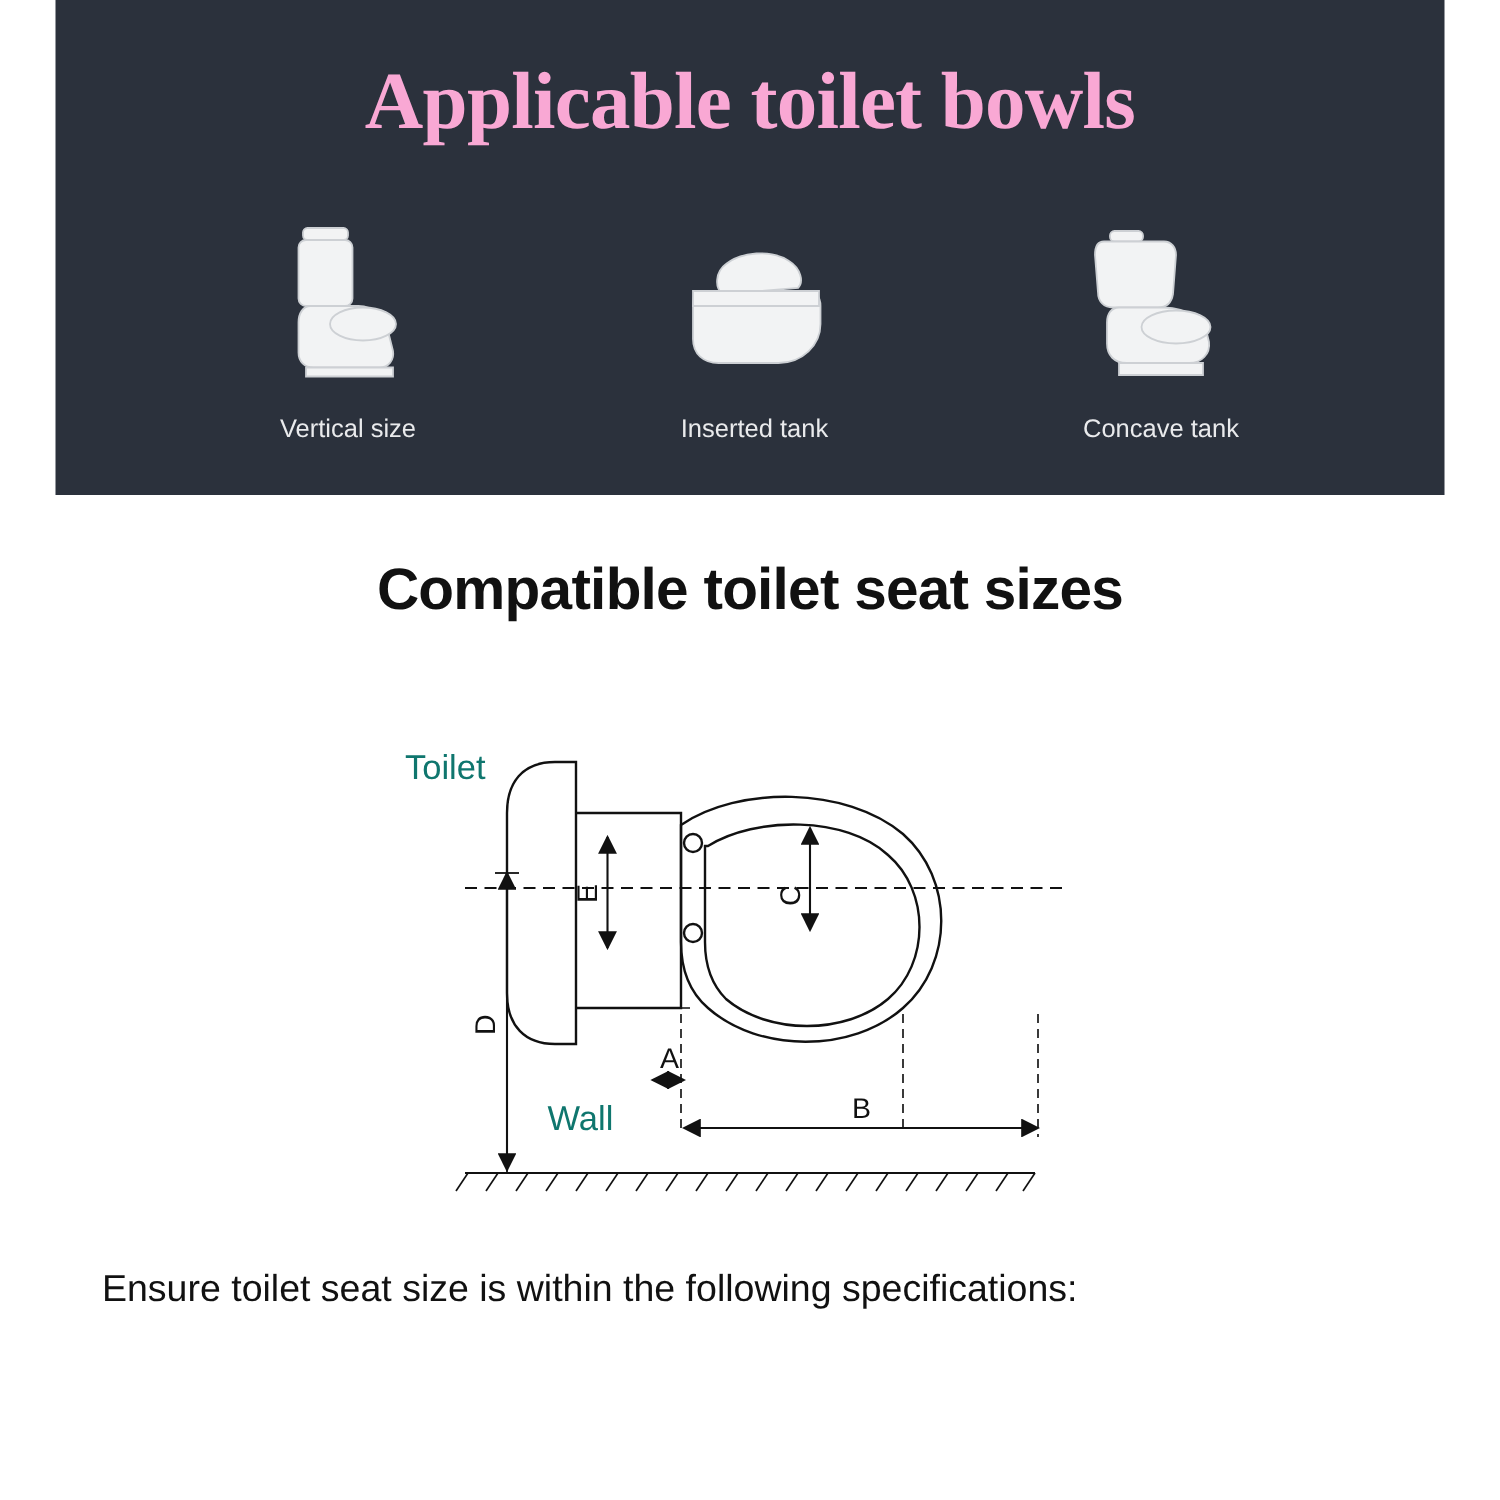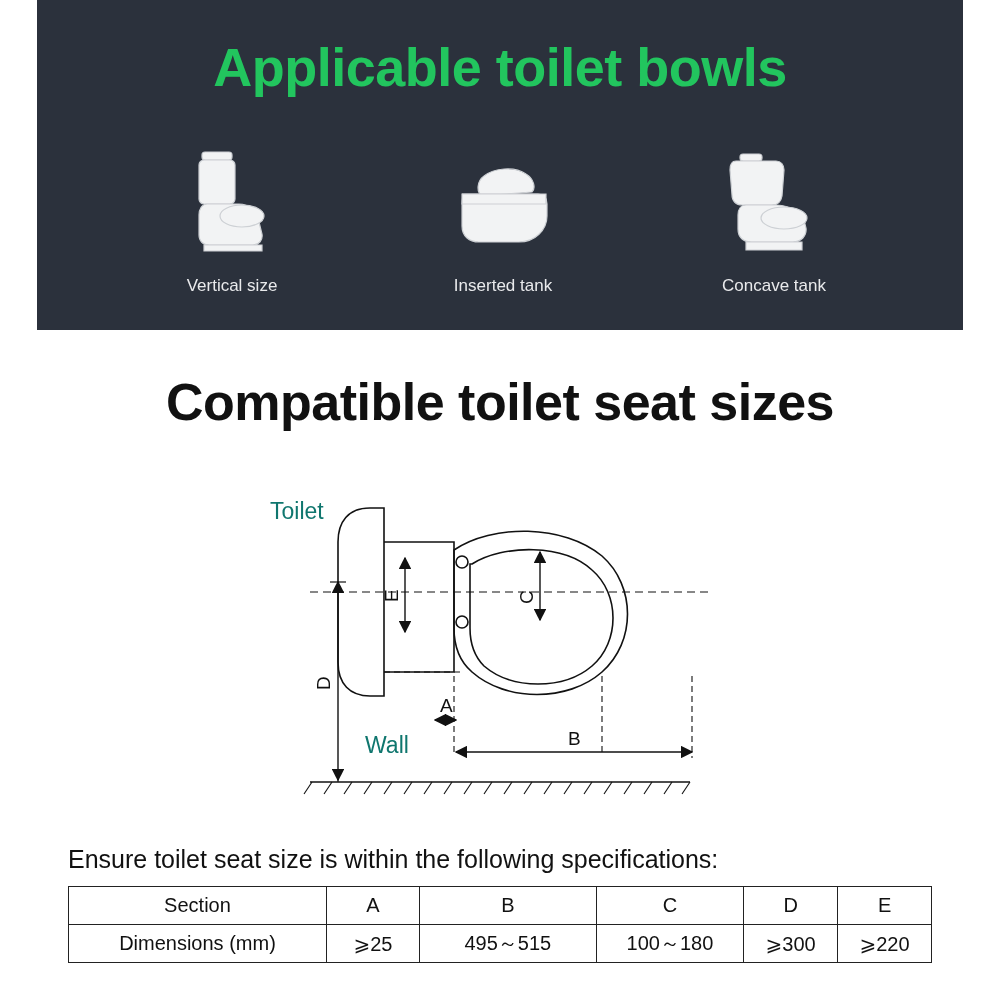--- a/index.html
+++ b/index.html
@@ -29,25 +29,25 @@
     background: #2b313c;
     box-sizing: border-box;
   }
 
   .hero-title {
     position: absolute;
     left: 0;
     top: 36px;
     width: 926px;
     text-align: center;
-    color: #22c55e;
+    color: #f9a8d4;
     font-size: 54px;
     font-weight: bold;
     letter-spacing: -0.5px;
-    font-family: Liberation Sans, sans-serif;
+    font-family: Liberation Serif, serif;
   }
 
   .toilet-row {
     position: absolute;
     left: 110px;
     top: 140px;
     width: 712px;
     display: flex;
     justify-content: space-between;
     align-items: flex-end;
@@ -72,21 +72,21 @@
     font-family: "Liberation Sans", sans-serif;
   }
 
   
   .section-title {
     position: absolute;
     left: 0;
     top: 372px;
     width: 1000px;
     text-align: center;
-    font-size: 52px;
+    font-size: 39px;
     font-weight: bold;
     color: #111111;
     letter-spacing: -0.5px;
   }
 
   
   .diagram-wrap {
     position: absolute;
     left: 250px;
     top: 480px;
@@ -275,34 +275,14 @@
       <text x="190" y="232" font-family="Liberation Sans, sans-serif" font-size="19" fill="#111111">A</text>
       <text x="318" y="265" font-family="Liberation Sans, sans-serif" font-size="19" fill="#111111">B</text>
     </svg>
 
     <div class="diagram-label lbl-toilet">Toilet</div>
     <div class="diagram-label lbl-wall">Wall</div>
   </div>
 
   <div class="spec-note">Ensure toilet seat size is within the following specifications:</div>
 
-  <table class="spec">
-    <tbody>
-        <tr>
-      <td class="head-cell">Section</td>
-      <td class="c-a">A</td>
-      <td class="c-b">B</td>
-      <td class="c-c">C</td>
-      <td class="c-d">D</td>
-      <td class="c-e">E</td>
-    </tr>
-    <tr>
-      <td class="head-cell">Dimensions (mm)</td>
-      <td class="c-a">⩾25</td>
-      <td class="c-b">495～515</td>
-      <td class="c-c">100～180</td>
-      <td class="c-d">⩾300</td>
-      <td class="c-e">⩾220</td>
-    </tr>
-  </tbody>
-    </table>
 
 </div>
 
 </body></html>

